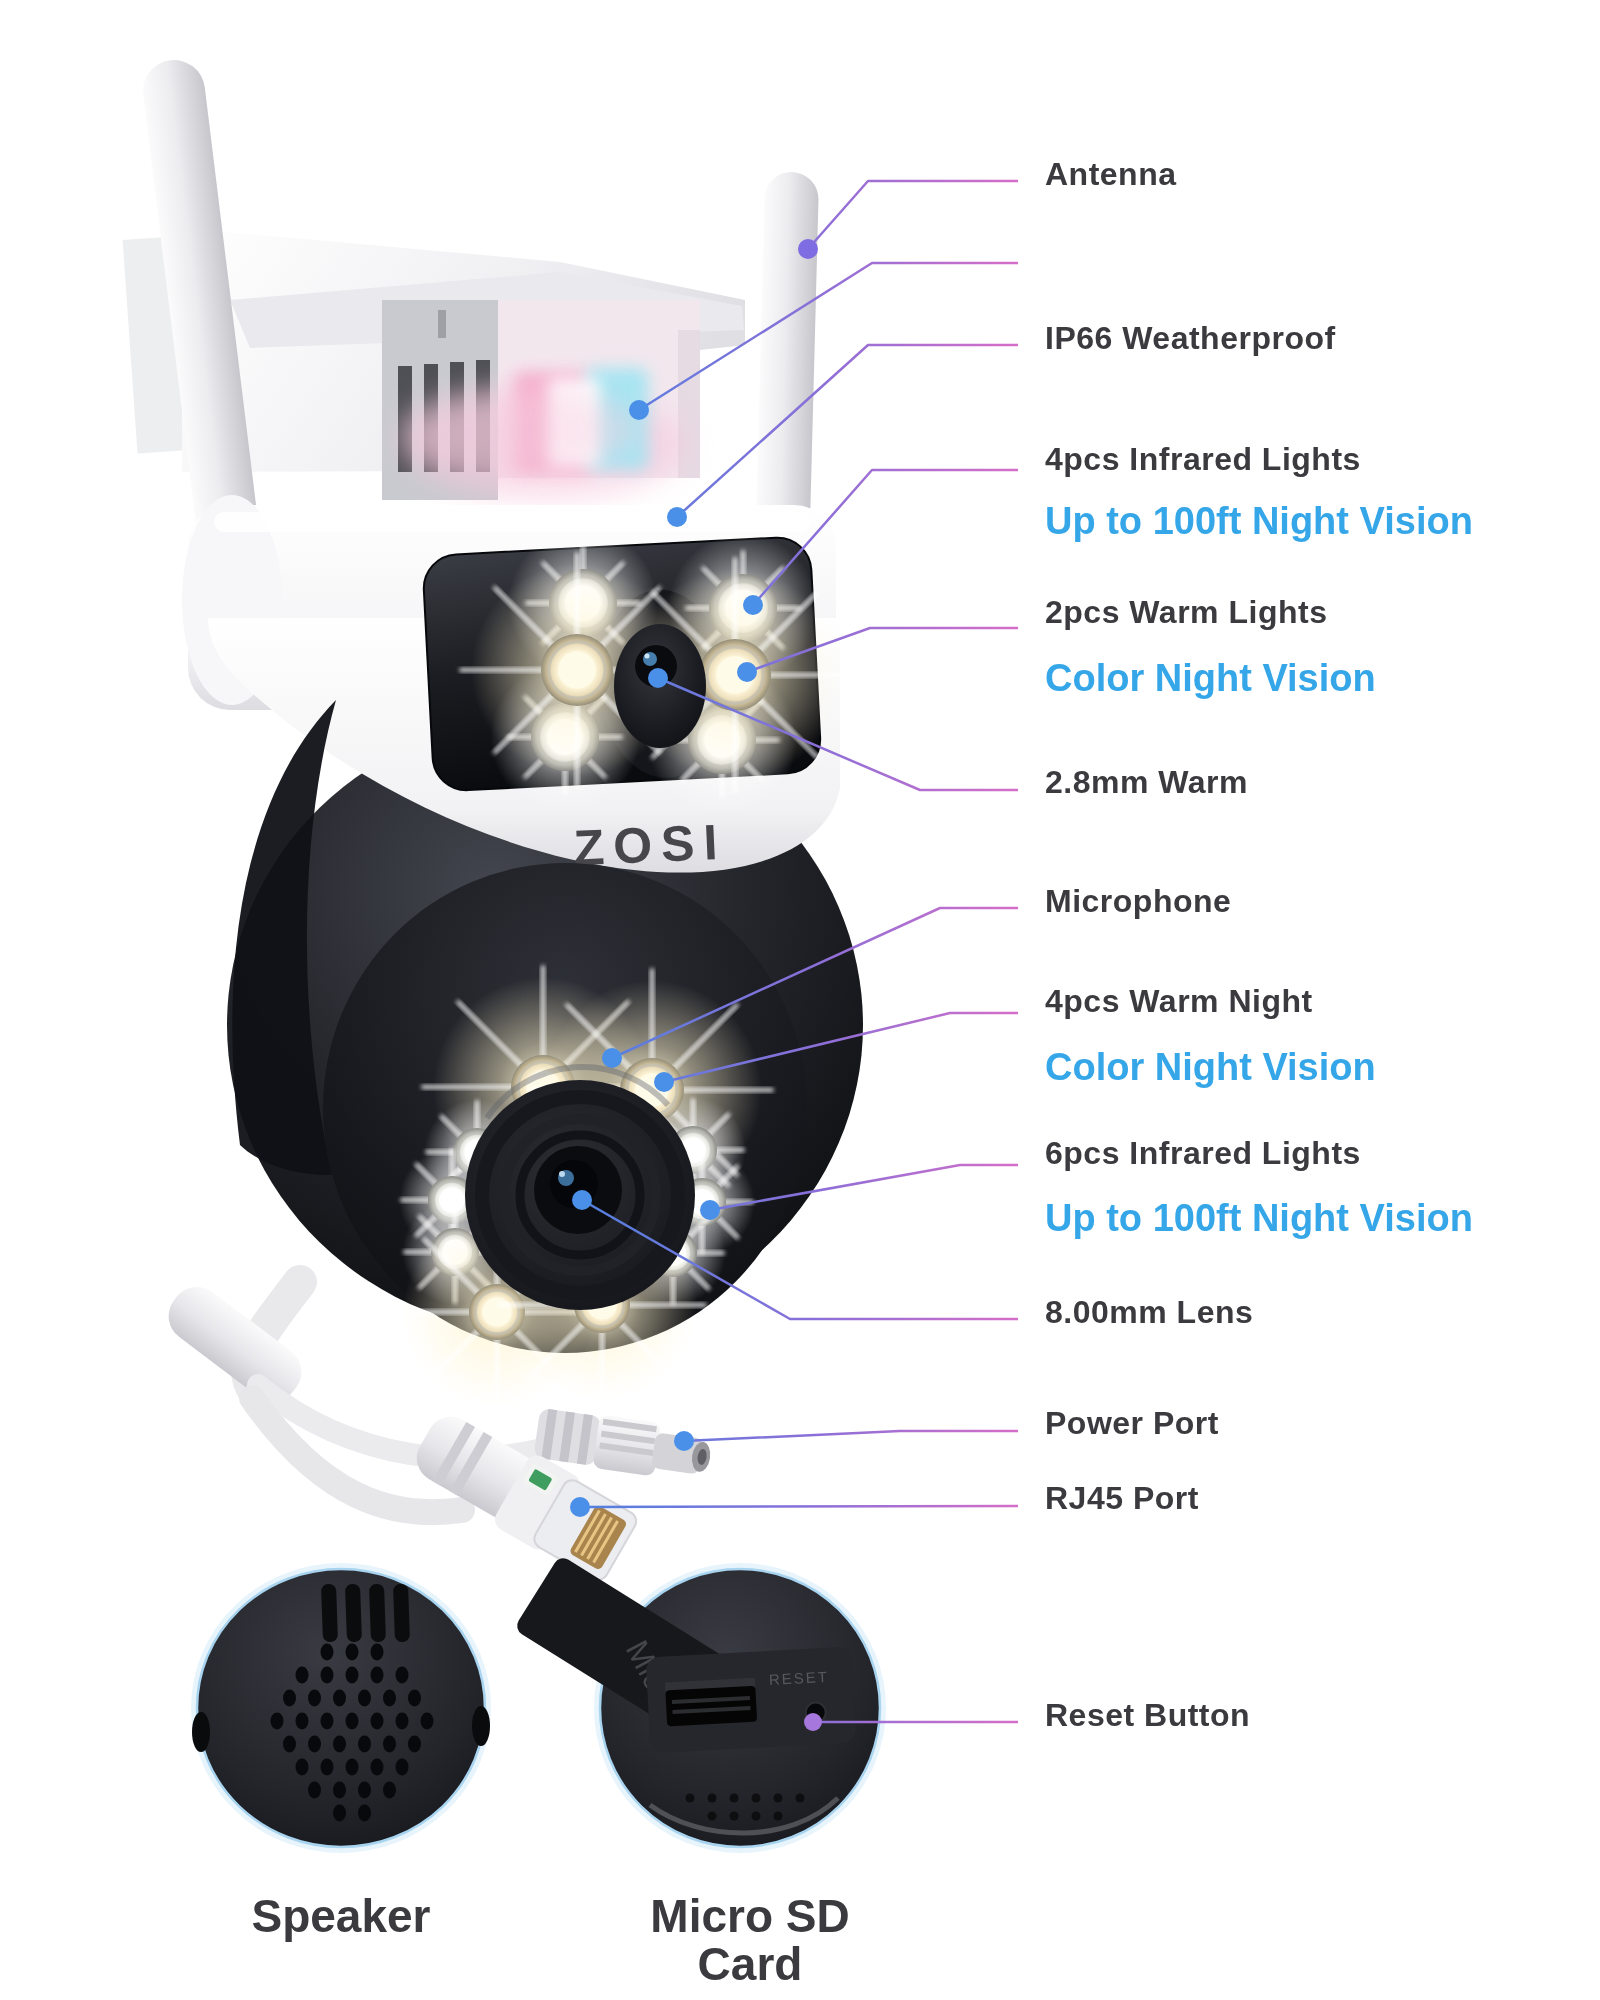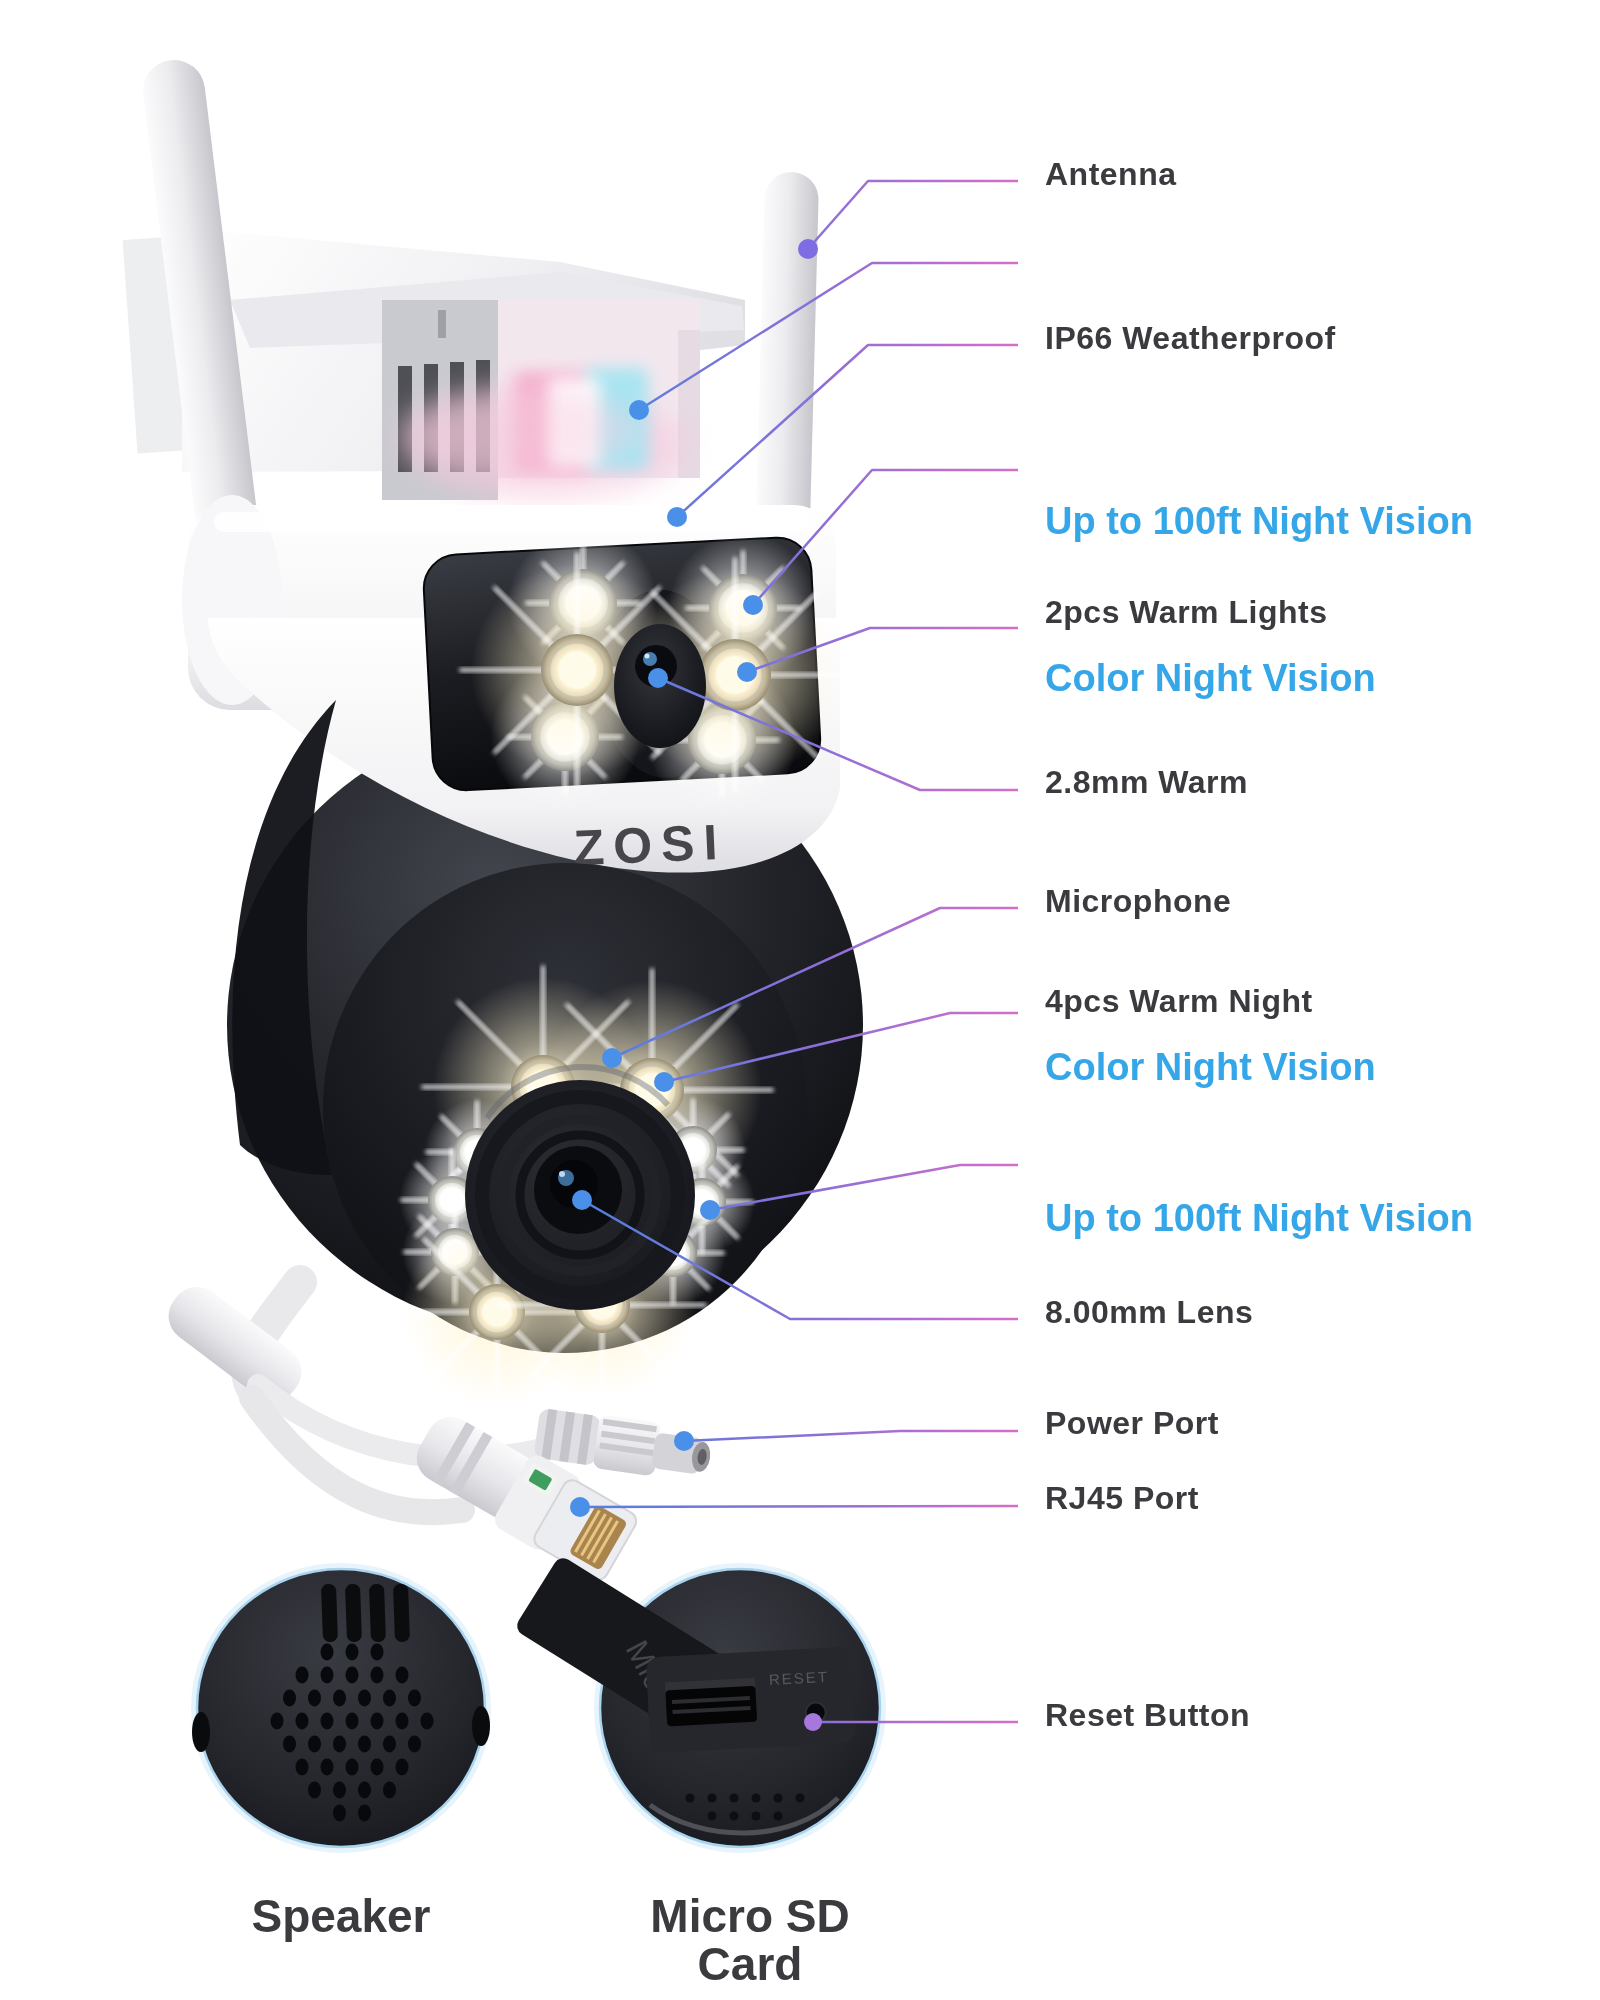--- a/index.html
+++ b/index.html
@@ -459,27 +459,29 @@
     <circle cx="710" cy="1210" r="10" fill="#4a8fe8"></circle>
     <circle cx="582" cy="1200" r="10" fill="#4a8fe8"></circle>
     <circle cx="684" cy="1441" r="10" fill="#4a8fe8"></circle>
     <circle cx="580" cy="1507" r="10" fill="#4a8fe8"></circle>
     <circle cx="813" cy="1722" r="9" fill="#a678dd"></circle>
   </g>
 </svg>
 
   <div class="callout-label" style="top:158px">Antenna</div>
   <div class="callout-label" style="top:322px">IP66 Weatherproof</div>
+  <div class="callout-label" style="top:443px">4pcs Infrared Lights</div>
   <div class="callout-sub" style="top:502px">Up to 100ft Night Vision</div>
   <div class="callout-label" style="top:596px">2pcs Warm Lights</div>
   <div class="callout-sub" style="top:659px">Color Night Vision</div>
   <div class="callout-label" style="top:766px">2.8mm Warm</div>
   <div class="callout-label" style="top:885px">Microphone</div>
   <div class="callout-label" style="top:985px">4pcs Warm Night</div>
   <div class="callout-sub" style="top:1048px">Color Night Vision</div>
+  <div class="callout-label" style="top:1137px">6pcs Infrared Lights</div>
   <div class="callout-sub" style="top:1199px">Up to 100ft Night Vision</div>
   <div class="callout-label" style="top:1296px">8.00mm Lens</div>
   <div class="callout-label" style="top:1407px">Power Port</div>
   <div class="callout-label" style="top:1482px">RJ45 Port</div>
   <div class="callout-label" style="top:1699px">Reset Button</div>
 
   <div class="inset-label" style="left:191px;top:1892px;width:300px">Speaker</div>
   <div class="inset-label" style="left:595px;top:1892px;width:310px">Micro SD Card</div>
 </div>
 

